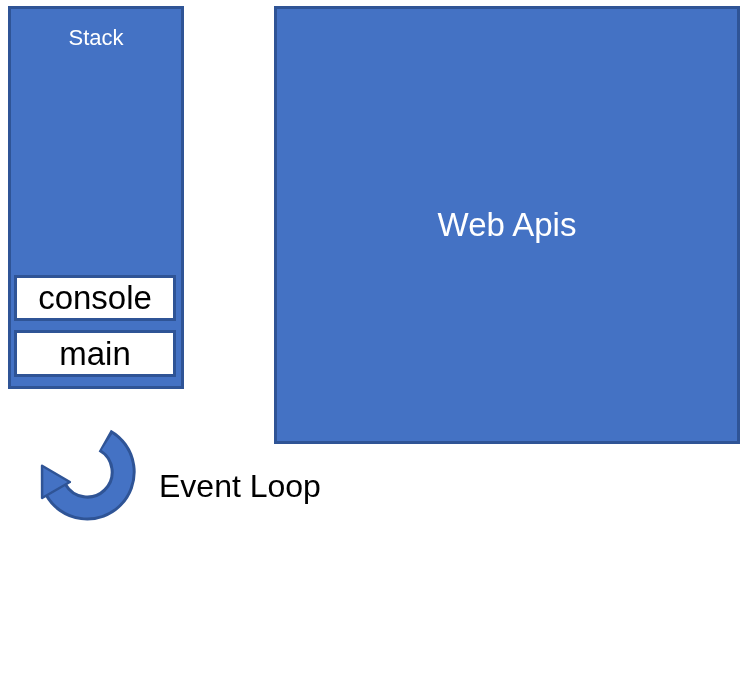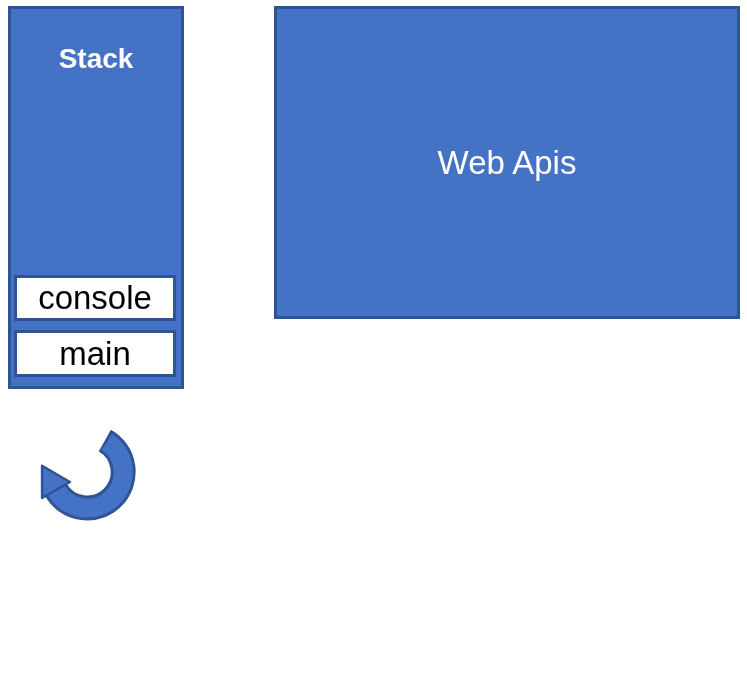--- a/index.html
+++ b/index.html
@@ -34,28 +34,27 @@
     align-items: center;
     justify-content: center;
   }
 
   .stack-box {
     left: 8px; top: 6px;
     width: 176px; height: 383px;
     align-items: flex-start;
   }
   .stack-box .box-label {
-    margin-top: 34px;
-    font-size: 28px;
-    font-weight: bold;
+    margin-top: 16px;
+    font-size: 22px;
   }
 
   .webapis-box {
     left: 274px; top: 6px;
-    width: 466px; height: 313px;
+    width: 466px; height: 438px;
   }
 
   .taskqueue-box {
     left: 8px; top: 569px;
     width: 731px; height: 121px;
   }
 
   .stack-frame {
     position: absolute;
     left: 14px;
@@ -112,15 +111,16 @@
   <svg class="el-arrow" viewBox="25 412 125 125" xmlns="http://www.w3.org/2000/svg" aria-hidden="true">
     <defs>
       <marker id="ah" markerUnits="userSpaceOnUse" markerWidth="40" markerHeight="40" refX="6" refY="20" orient="auto">
         <path class="ah-tri" d="M6,4 L34,20 L6,36 Z"></path>
       </marker>
     </defs>
     <path class="arc-outline" d="M 104.8 440.6 A 36 36 0 1 1 56 490"></path>
     <path class="arc-fill" d="M 107 442 A 36 36 0 1 1 56 490" marker-end="url(#ah)"></path>
   </svg>
 
+  <div class="eventloop-label">Event Loop</div>
 
 
 </div>
 
 </body></html>

